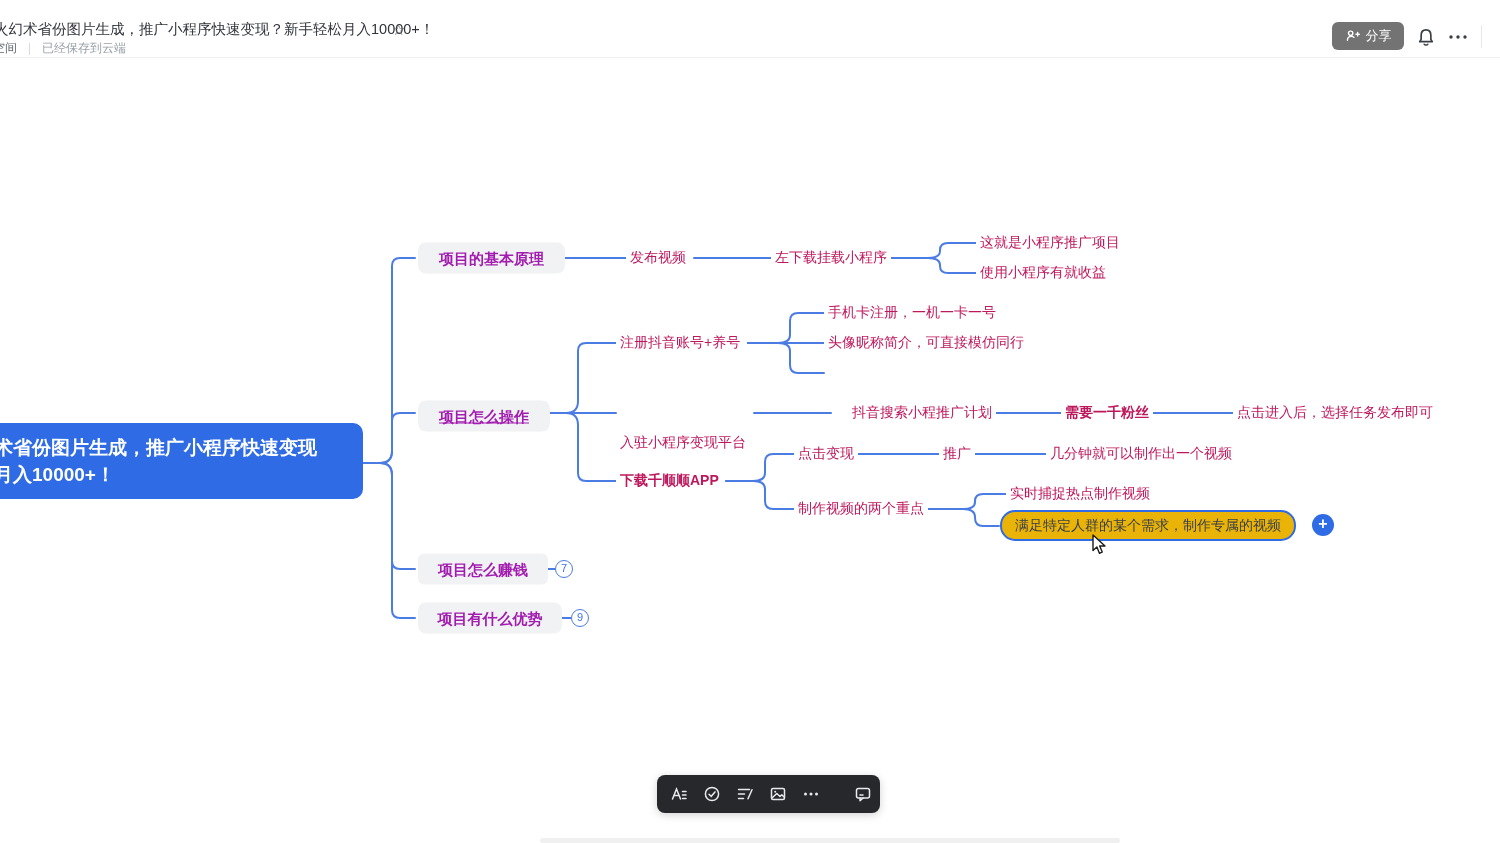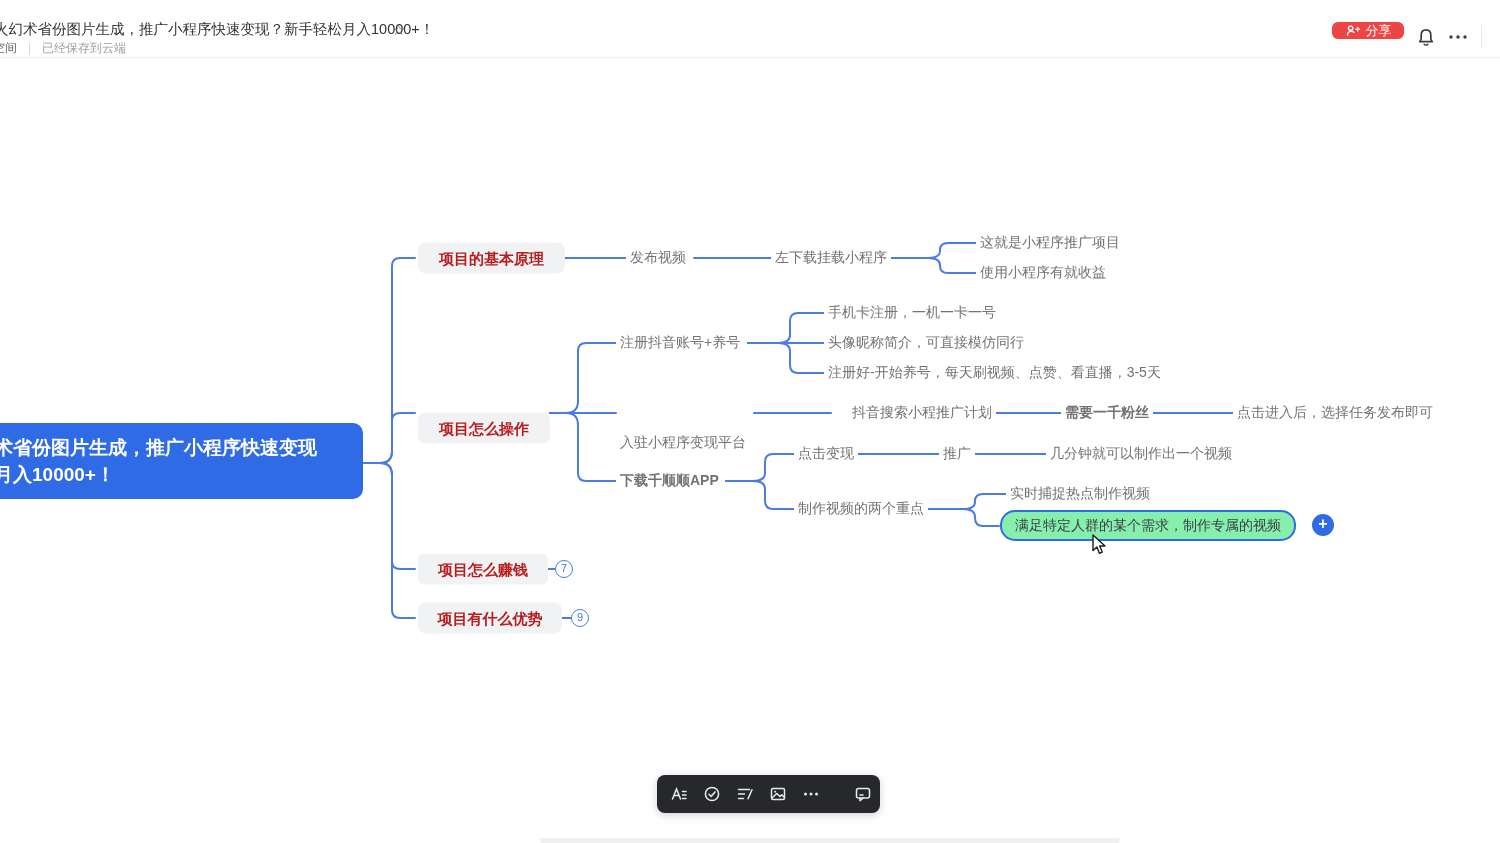--- a/index.html
+++ b/index.html
@@ -8,38 +8,38 @@
   .stage { position:relative; width:1500px; height:843px; background:#fff; overflow:hidden; }
 
   
   .header { position:absolute; left:0; top:0; width:1500px; height:58px; background:#fff;padding-left:16px; }
   .header-sep { position:absolute; left:0; top:57px; width:1500px; height:1px; background:#f1f1f1; }
   .doc-title { position:absolute; left:-6px; top:20px; font-size:14.5px; color:#30343a; white-space:nowrap; }
   .star { position:absolute; left:392px; top:21px; font-size:15px; color:#62666d; }
   .crumb-row { position:absolute; left:-7px; top:40px; font-size:12px; color:#5f646b; white-space:nowrap; display:flex; align-items:center; }
   .crumb-div { display:inline-block; width:1px; height:12px; background:#d9d9d9; margin:0 12px; }
   .save-status { color:#9aa0a8; }
-  .share-btn { position:absolute; left:1332px; top:22px; width:72px; height:17px; background:#ef4444; border-radius:6px;
+  .share-btn { position:absolute; left:1332px; top:22px; width:72px; height:28px; background:#737373; border-radius:6px;
     color:#fff; font-size:13px; display:flex; align-items:center; justify-content:center; gap:5px; cursor:pointer; }
   .bell { position:absolute; left:1416px; top:27px; width:20px; height:21px; }
   .more-dots { position:absolute; left:1447px; top:28px; width:22px; height:18px; }
   .hdr-div { position:absolute; left:1481px; top:25px; width:1px; height:23px; background:#e7e7e7; }
 
   
   svg.connectors { position:absolute; left:0; top:0; }
   .root-node { position:absolute; left:-14px; top:423px; width:377px; height:76px; background:#2e6be4; border-radius:10px;
     color:#fff; font-weight:bold; font-size:19px; line-height:27px; padding:11px 10px 0 8px; white-space:nowrap; overflow:hidden; cursor:pointer; }
   .pill { position:absolute; transform:translateY(-50%); height:31px; line-height:31px; text-align:center; background:#f1f2f4;
-    border-radius:8px; font-weight:bold; font-size:15px; color:#b91c1c; white-space:nowrap; cursor:pointer; }
-  .tnode { position:absolute; transform:translateY(-50%); white-space:nowrap; font-size:14px; color:#737373; background:#fff;
+    border-radius:8px; font-weight:bold; font-size:15px; color:#a21caf; white-space:nowrap; cursor:pointer; }
+  .tnode { position:absolute; transform:translateY(-50%); white-space:nowrap; font-size:14px; color:#be185d; background:#fff;
     padding:2px 4px; cursor:pointer; }
   .badge { position:absolute; transform:translateY(-50%); width:18px; height:18px; border:1.5px solid #4b7ce4; border-radius:50%;
     color:#3f74e0; font-size:11px; line-height:15px; text-align:center; background:#fff; cursor:pointer; }
   .sel-node { position:absolute; left:1000px; top:510px; height:31px; line-height:27px; border:2px solid #2e6be4; border-radius:15px;
-    background:#86efac; padding:0 13px; font-size:14px; color:#3b4148; white-space:nowrap; cursor:text; }
+    background:#eab308; padding:0 13px; font-size:14px; color:#3b4148; white-space:nowrap; cursor:text; }
   .plus-btn { position:absolute; left:1312px; top:514px; width:22px; height:22px; border-radius:50%; background:#2e6be4;
     color:#fff; text-align:center; line-height:20px; font-size:16px; font-weight:bold; cursor:pointer; }
 
   
   .toolbar { position:absolute; left:657px; top:775px; width:223px; height:38px; background:#26282c; border-radius:8px;
     display:flex; align-items:center; padding:0 13px; gap:15px; box-shadow:0 2px 8px rgba(0,0,0,.18); }
   .tb-btn { width:18px; height:18px; display:flex; align-items:center; justify-content:center; cursor:pointer; }
   .tb-div { width:1px; height:22px; background:#46484d; margin:0 2px; }
 
   .watermark { position:absolute; right:8px; bottom:1px; font-size:21px; font-weight:bold; color:#dadada; letter-spacing:1px; }
@@ -121,35 +121,34 @@
       <path d="M928 509 H963 Q975 509 975 517 V518 Q975 526 983 526 H999"></path>
     </g>
   </svg>
 
   <div class="root-node">
     <div>术省份图片生成，推广小程序快速变现</div>
     <div>月入10000+！</div>
   </div>
 
   <div class="pill" style="left:418px; top:258px; width:147px;">项目的基本原理</div>
-  <div class="pill" style="left:418px; top:428px; width:132px;">项目怎么操作</div>
+  <div class="pill" style="left:418px; top:416px; width:132px;text-decoration:underline;">项目怎么操作</div>
   <div class="pill" style="left:418px; top:569px; width:130px;border-radius:6px;">项目怎么赚钱</div>
   <div class="badge" style="left:555px; top:569px;">7</div>
   <div class="pill" style="left:418px; top:618px; width:144px;">项目有什么优势</div>
   <div class="badge" style="left:571px; top:618px;">9</div>
 
   <div class="tnode" style="left:626px; top:258px;">发布视频</div>
   <div class="tnode" style="left:771px; top:258px;">左下载挂载小程序</div>
   <div class="tnode" style="left:976px; top:243px;">这就是小程序推广项目</div>
   <div class="tnode" style="left:976px; top:273px;">使用小程序有就收益</div>
 
   <div class="tnode" style="left:616px; top:343px;">注册抖音账号+养号</div>
   <div class="tnode" style="left:824px; top:313px;">手机卡注册，一机一卡一号</div>
   <div class="tnode" style="left:824px; top:343px;">头像昵称简介，可直接模仿同行</div>
-  <div class="tnode" style="left:824px; top:373px;">注册好-开始养号，每天刷视频、点赞、看直播，3-5天</div>
 
   <div class="tnode" style="left:616px; top:413px;margin-top:30px;">入驻小程序变现平台</div>
   <div class="tnode" style="left:831px; top:413px;margin-left:17px;">抖音搜索小程推广计划</div>
   <div class="tnode" style="left:1061px; top:413px;font-weight:bold;">需要一千粉丝</div>
   <div class="tnode" style="left:1233px; top:413px;">点击进入后，选择任务发布即可</div>
 
   <div class="tnode" style="left:616px; top:481px;font-weight:bold;">下载千顺顺APP</div>
   <div class="tnode" style="left:794px; top:454px;">点击变现</div>
   <div class="tnode" style="left:939px; top:454px;">推广</div>
   <div class="tnode" style="left:1046px; top:454px;">几分钟就可以制作出一个视频</div>

